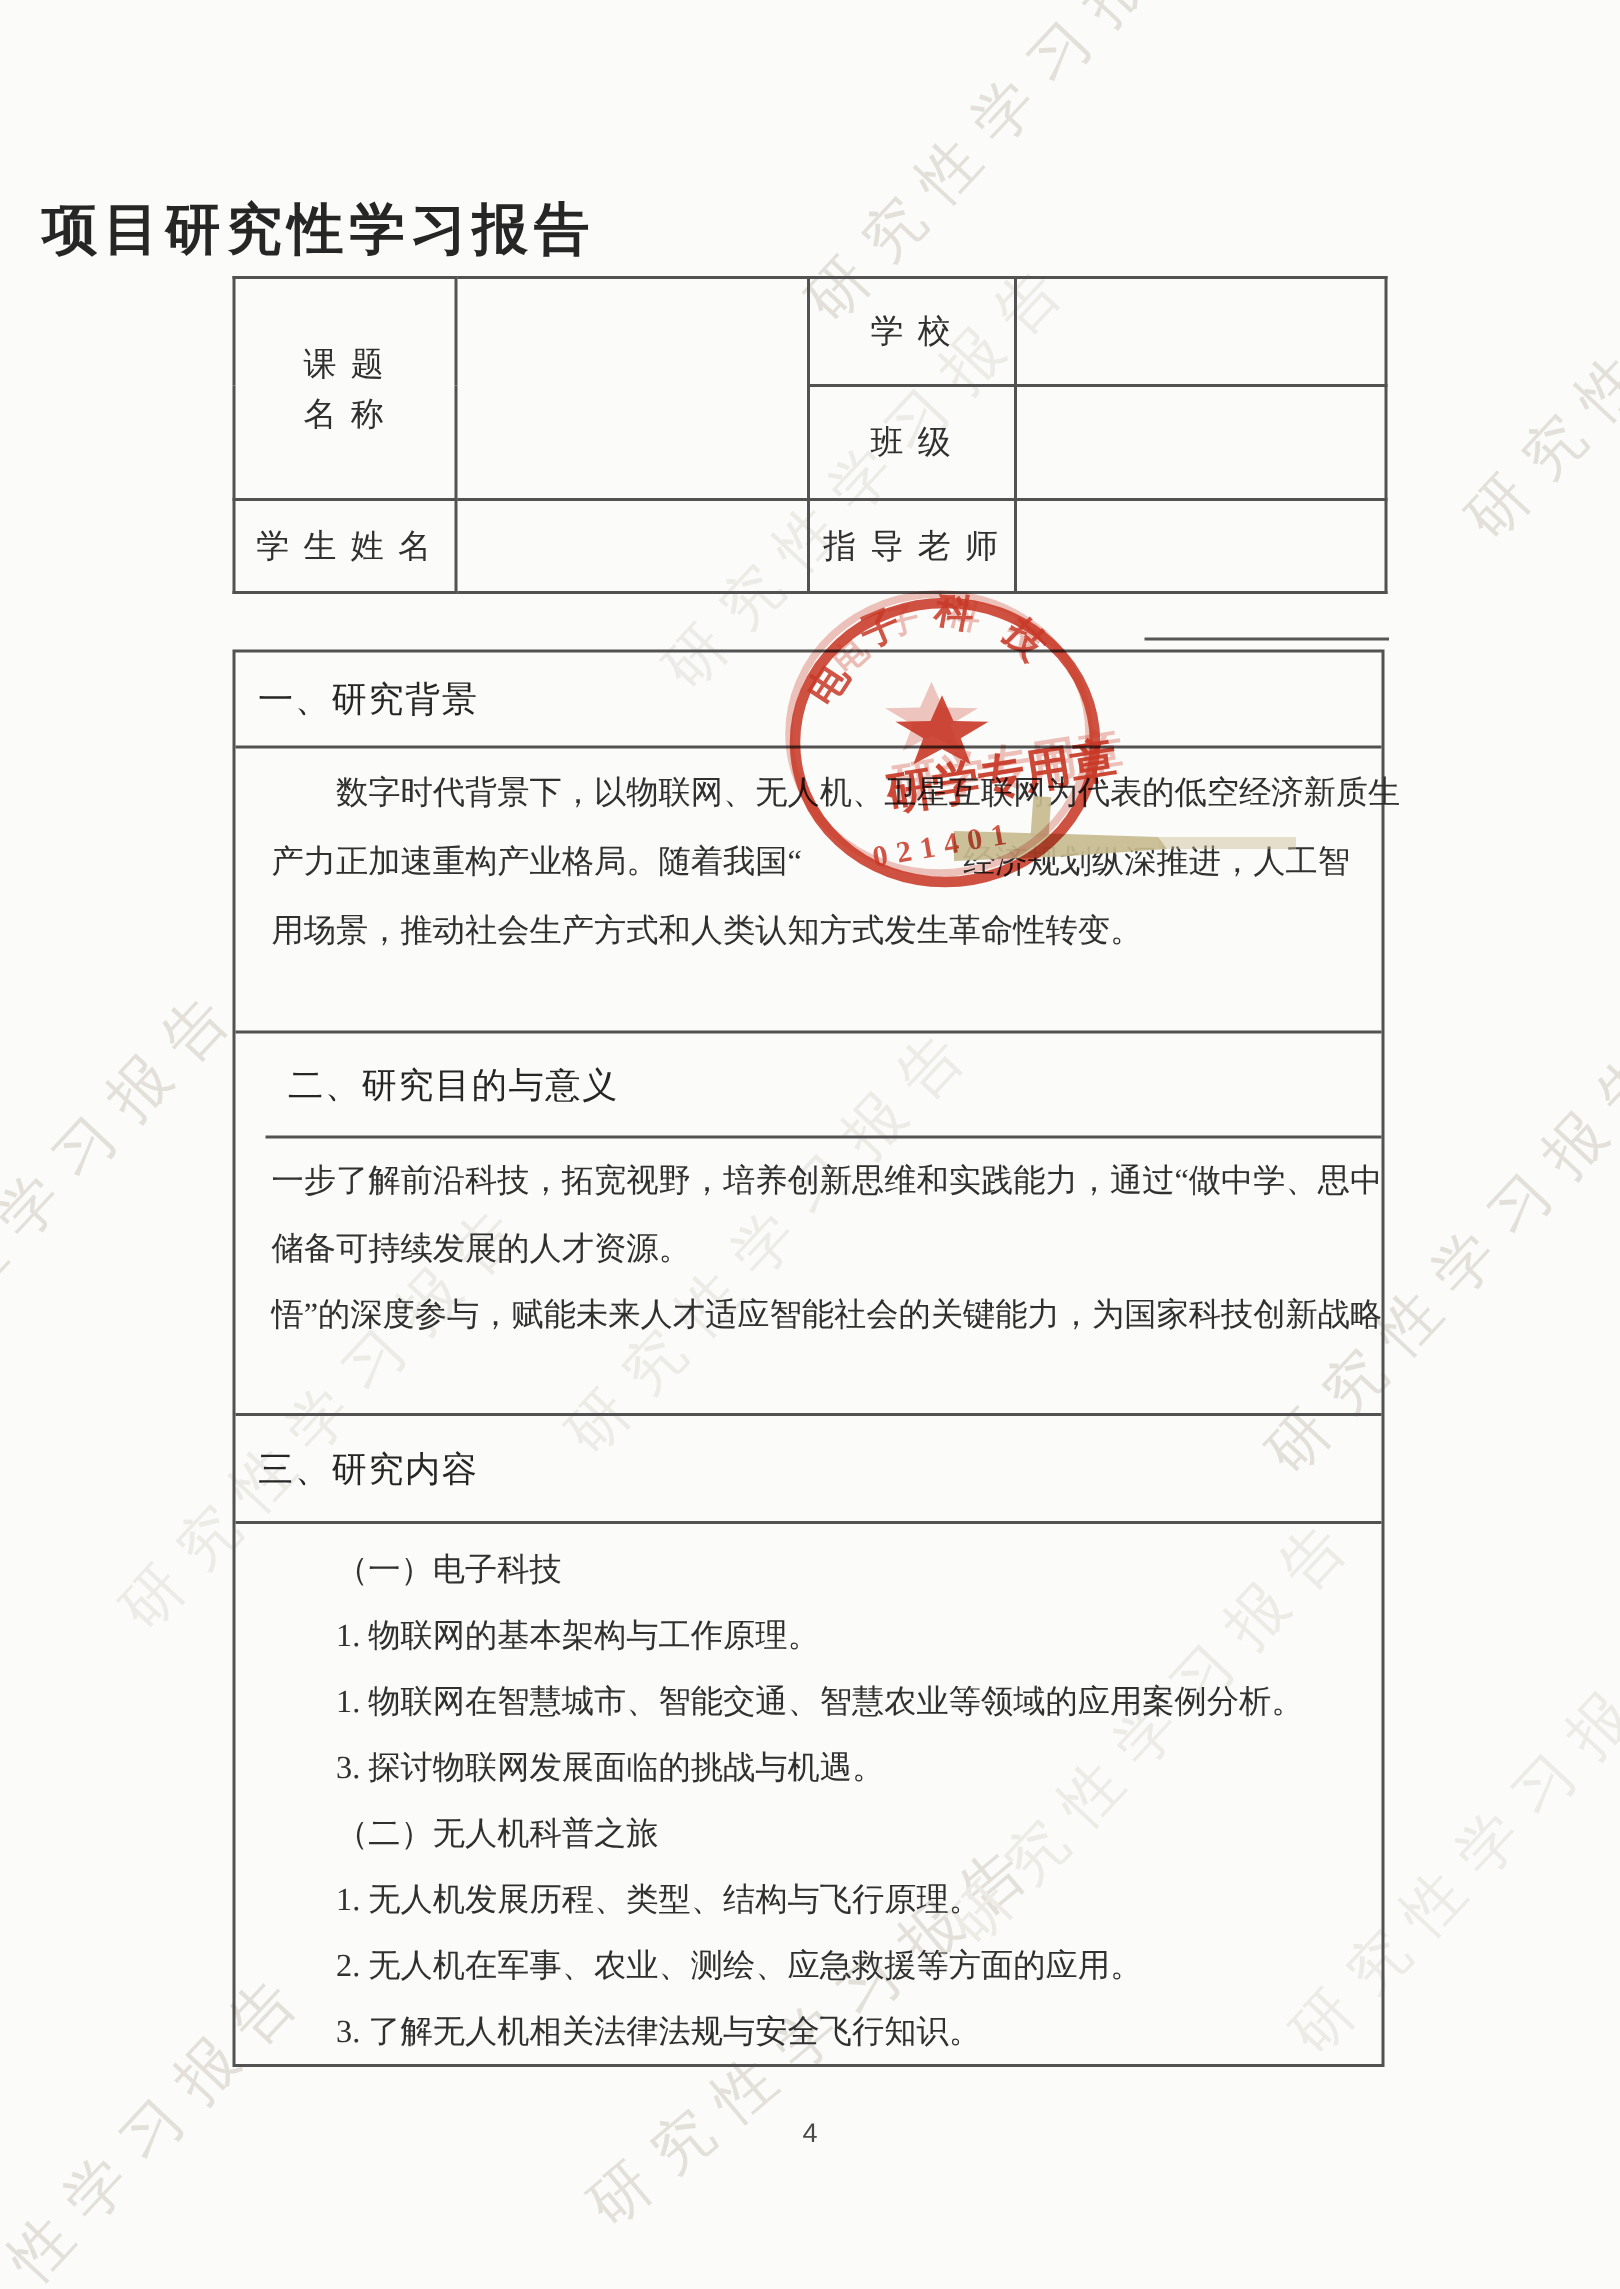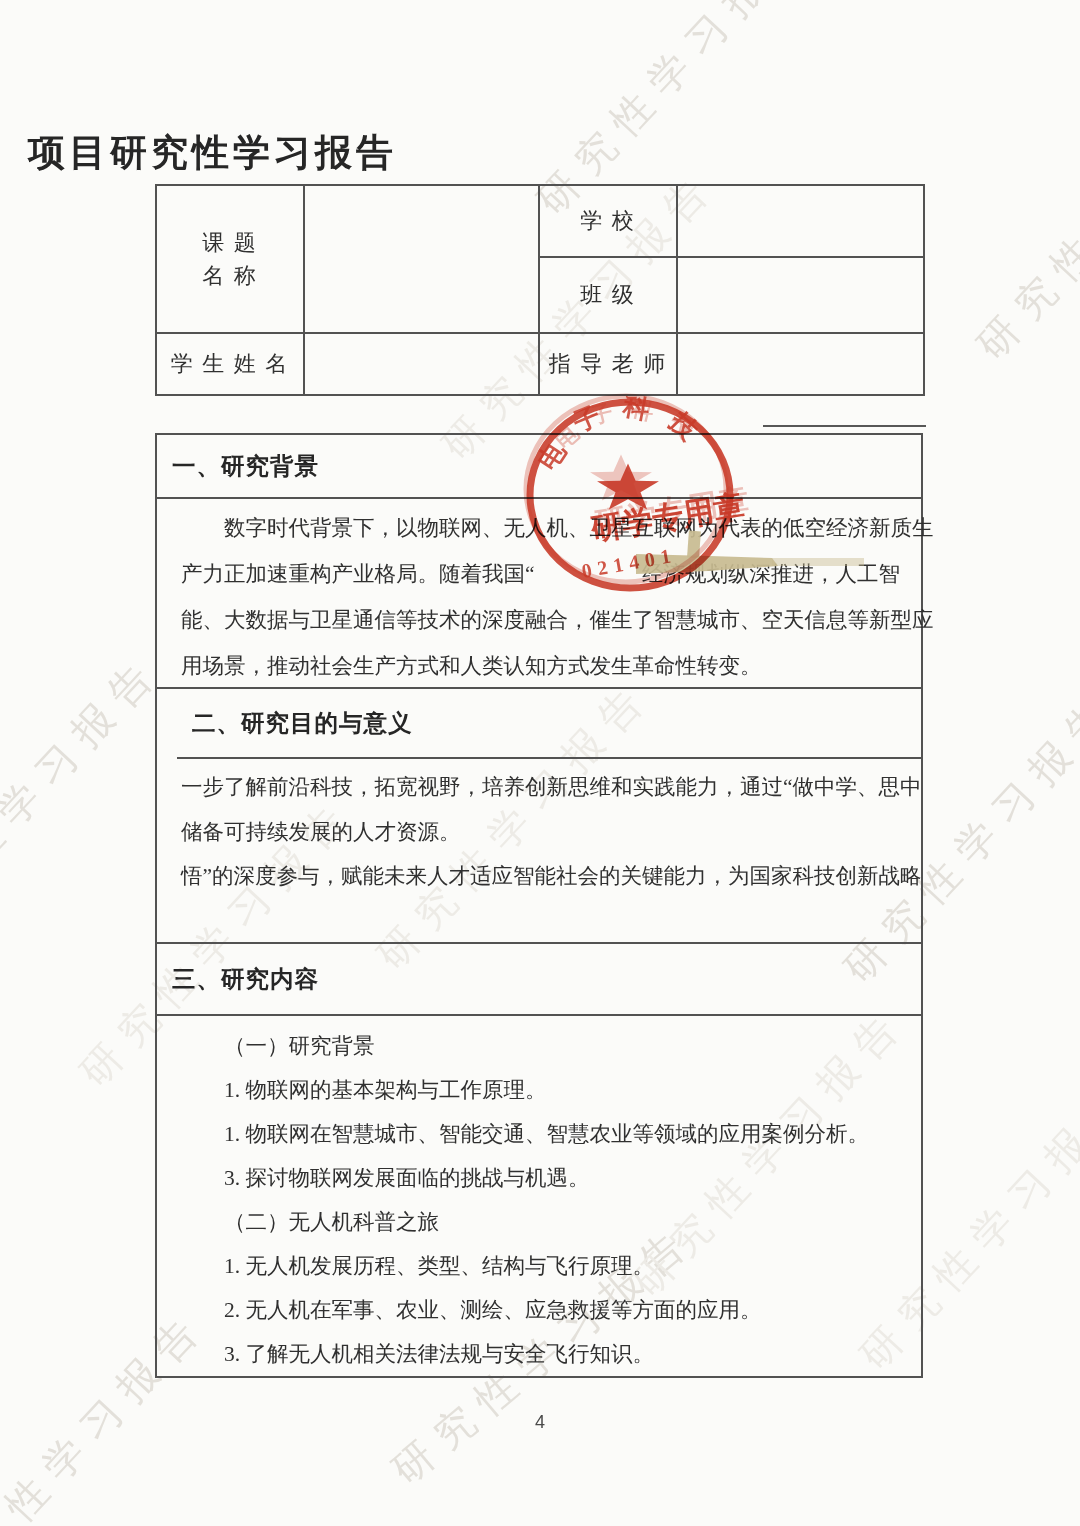--- a/index.html
+++ b/index.html
@@ -35,21 +35,21 @@
   }
   .info-table .lbl div{line-height:1.5;}
   .row1{height:72px;} .row2{height:76px;} .row3{height:62px;}
   
   .sections-table{
     position:absolute;z-index:2;left:155px;top:433px;width:764px;
     border:2px solid #525252;background:transparent;
   }
   .sec-head{
     border-bottom:2px solid #525252;
-    font-size:23.5px;font-weight:bold;letter-spacing:1px;color:#262626;
+    font-size:23.5px;font-weight:normal;letter-spacing:1px;color:#262626;
     padding-left:15px;display:flex;align-items:center;
   }
   .sec-body{
     border-bottom:2px solid #525252;
     font-size:21.5px;line-height:46px;color:#303030;
     padding:6px 10px 0 24px;
   }
   .sec-body.last{border-bottom:none;}
   .bline{white-space:nowrap;}
   .bline.indent{padding-left:43px;}
@@ -116,32 +116,31 @@
     </tr>
   </tbody>
     </table>
   <div class="artifact-line"></div>
 
   <div class="sections-table">
     <div class="sec-head h1">一、研究背景</div>
     <div class="sec-body b1">
       <div class="bline indent">数字时代背景下，以物联网、无人机、卫星互联网为代表的低空经济新质生</div>
       <div class="bline">产力正加速重构产业格局。随着我国“　　　　　经济规划纵深推进，人工智</div>
-      <div class="bline">能、大数据与卫星通信等技术的深度融合，催生了智慧城市、空天信息等新型应</div>
       <div class="bline">用场景，推动社会生产方式和人类认知方式发生革命性转变。</div>
     </div>
     <div class="sec-head h2">二、研究目的与意义</div>
     <div class="sec-body b2">
       <div class="bline">一步了解前沿科技，拓宽视野，培养创新思维和实践能力，通过“做中学、思中</div>
       <div class="bline">储备可持续发展的人才资源。</div>
       <div class="bline">悟”的深度参与，赋能未来人才适应智能社会的关键能力，为国家科技创新战略</div>
     </div>
     <div class="sec-head h3">三、研究内容</div>
     <div class="sec-body b3 last">
-      <div class="bline indent">（一）研究背景</div>
+      <div class="bline indent">（一）电子科技</div>
       <div class="bline indent">1. 物联网的基本架构与工作原理。</div>
       <div class="bline indent">1. 物联网在智慧城市、智能交通、智慧农业等领域的应用案例分析。</div>
       <div class="bline indent">3. 探讨物联网发展面临的挑战与机遇。</div>
       <div class="bline indent">（二）无人机科普之旅</div>
       <div class="bline indent">1. 无人机发展历程、类型、结构与飞行原理。</div>
       <div class="bline indent">2. 无人机在军事、农业、测绘、应急救援等方面的应用。</div>
       <div class="bline indent">3. 了解无人机相关法律法规与安全飞行知识。</div>
     </div>
   </div>
 

